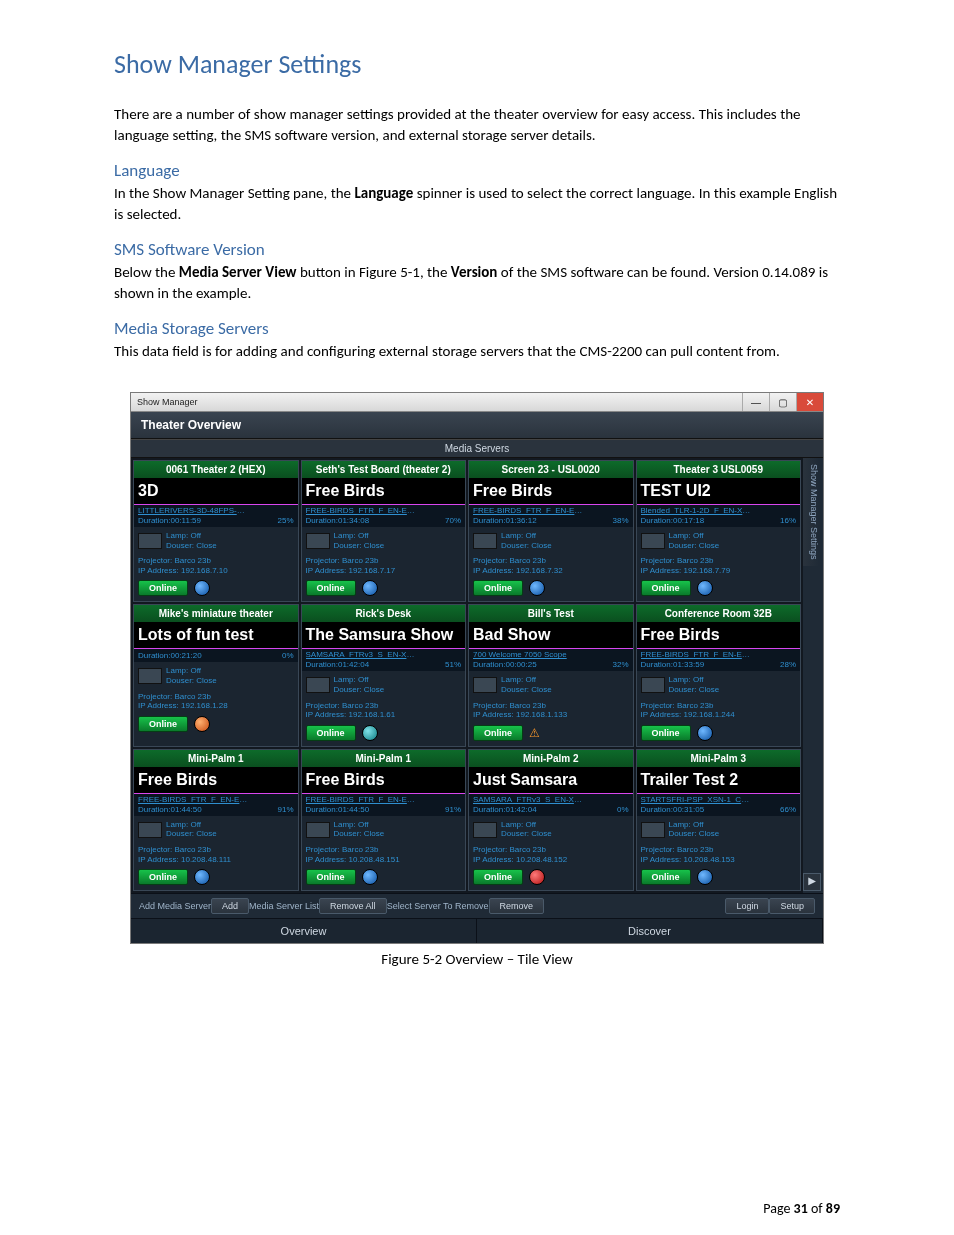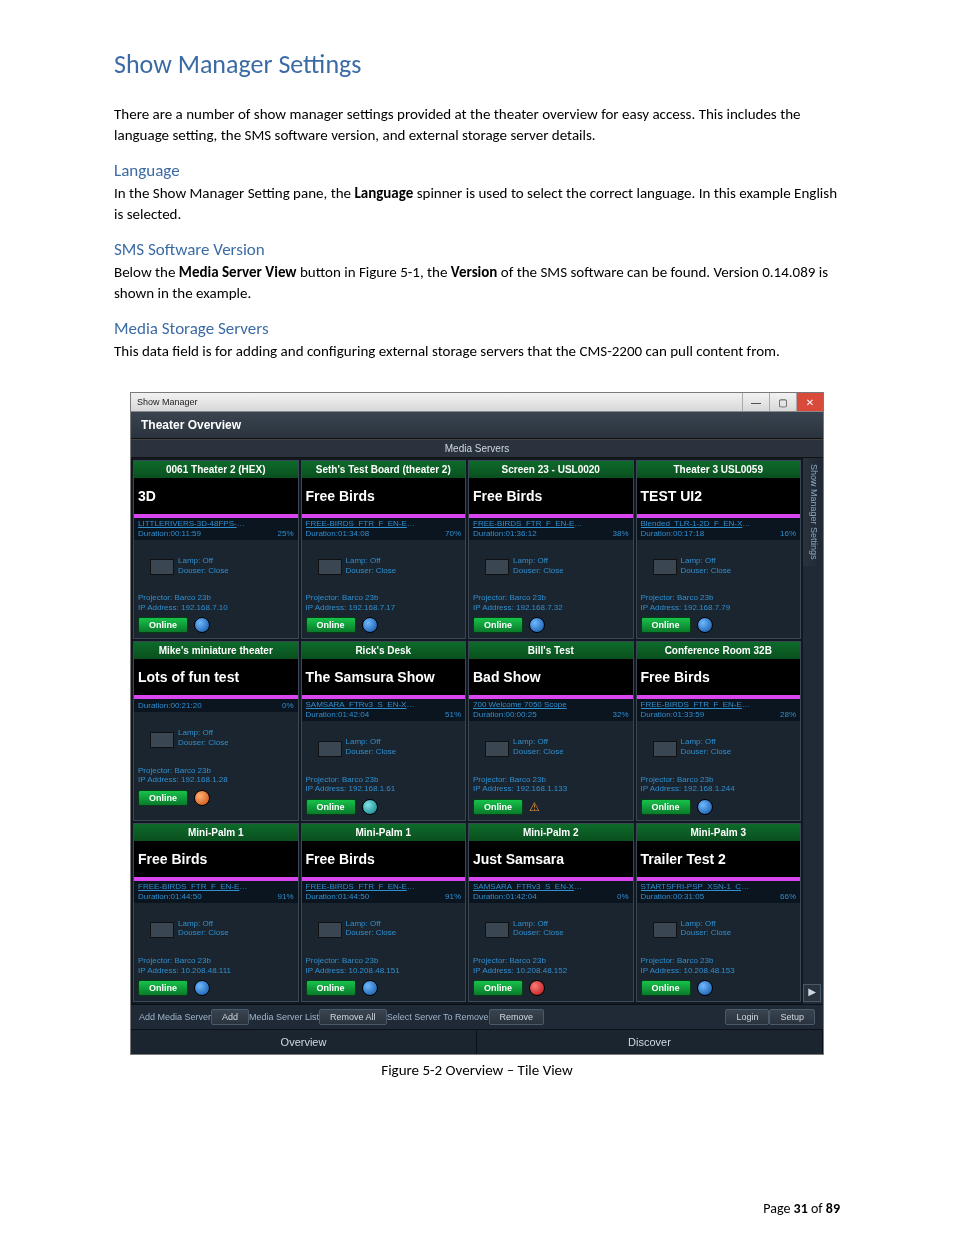--- a/index.html
+++ b/index.html
@@ -19,25 +19,25 @@
   .win-btns{display:flex}
   .win-btn{width:26px;height:18px;border-left:1px solid #aaa;display:flex;align-items:center;justify-content:center;font-size:10px}
   .win-btn.close{background:#d94a3a;color:#fff}
   .header-bar{background:linear-gradient(#3a4450,#2a333d);padding:6px 10px;color:#fff;font-weight:700;font-size:12px;border-bottom:1px solid #111}
   .section-label{background:#2a333d;color:#cfd8e2;text-align:center;font-size:10px;padding:3px 0;border-top:1px solid #444;border-bottom:1px solid #111}
   .grid-wrap{display:flex}
   .grid{flex:1;display:grid;grid-template-columns:repeat(4,1fr);gap:2px;padding:2px;background:#121820}
   .side-tab{width:16px;background:linear-gradient(90deg,#2a333d,#1f2a36);writing-mode:vertical-rl;text-orientation:mixed;text-align:center;font-size:9px;color:#8fa6c0;padding:6px 0}
   .card{background:#1b2530;border:1px solid #394756;display:flex;flex-direction:column}
   .card-head{background:linear-gradient(#0d6b2a,#0a4f1f);color:#fff;font-weight:700;text-align:center;padding:3px 2px;font-size:10px}
-  .row-title{background:#000;color:#fff;font-weight:700;padding:10px 4px;font-size:14px;border-bottom:4px solid #d946ef}
+  .row-title{background:#000;color:#fff;font-weight:700;padding:4px 4px;font-size:16px;border-bottom:1px solid #d946ef}
   .row-asset{background:#0b1520;color:#2f8fcf;font-size:8px;padding:1px 4px;display:flex;justify-content:space-between;white-space:nowrap;overflow:hidden}
   .row-asset span:first-child{overflow:hidden;text-overflow:ellipsis;max-width:110px;text-decoration:underline}
   .row-dur{background:#0b1520;color:#2f8fcf;font-size:8px;padding:0 4px 2px 4px;display:flex;justify-content:space-between}
-  .meta-block{padding:16px;display:flex;align-items:flex-end;gap:4px}
+  .meta-block{padding:4px;display:flex;align-items:flex-start;gap:4px}
   .proj-icon{width:22px;height:14px;background:#3a4753;border:1px solid #111;margin-top:2px}
   .meta-lines{color:#2f8fcf;font-size:8px;line-height:1.2}
   .addr{padding:2px 4px;color:#2f8fcf;font-size:8px;line-height:1.2}
   .status-row{display:flex;align-items:center;gap:6px;padding:3px 4px 5px 4px}
   .status-badge{background:linear-gradient(#17c24a,#0a7a2b);color:#fff;font-size:9px;font-weight:700;padding:2px 10px;border-radius:2px;border:1px solid #053d15}
   .disc{width:14px;height:14px;border-radius:50%;border:1px solid #000}
   .disc.blue{background:radial-gradient(circle at 35% 35%,#6fb8ff,#0b4f9e)}
   .disc.orange{background:radial-gradient(circle at 35% 35%,#ffb070,#c84a10)}
   .disc.teal{background:radial-gradient(circle at 35% 35%,#7fe2e8,#0b7a80)}
   .disc.red{background:radial-gradient(circle at 35% 35%,#ff7a7a,#b01010)}

